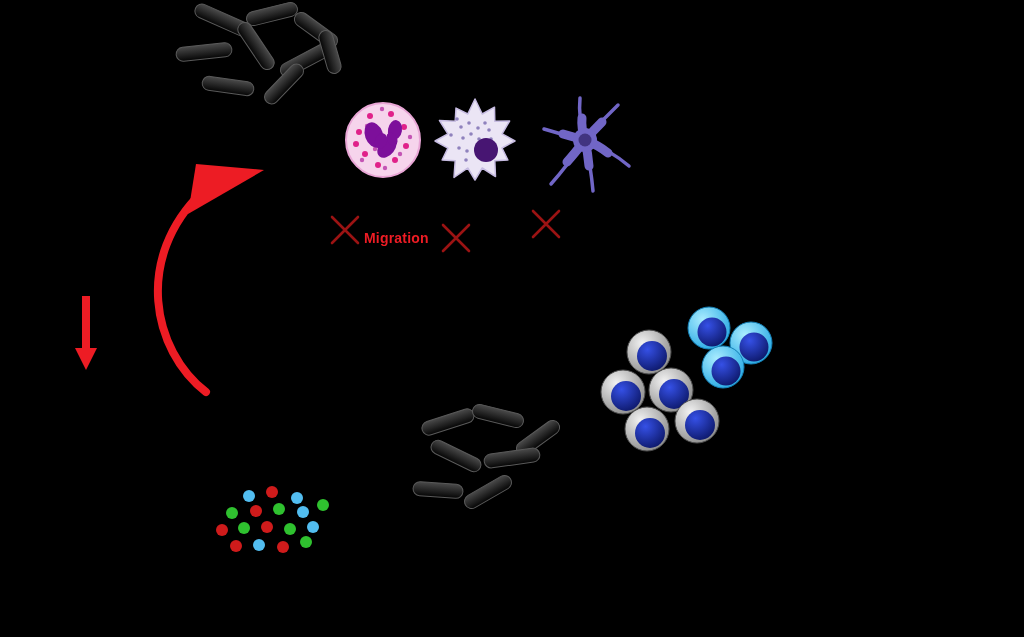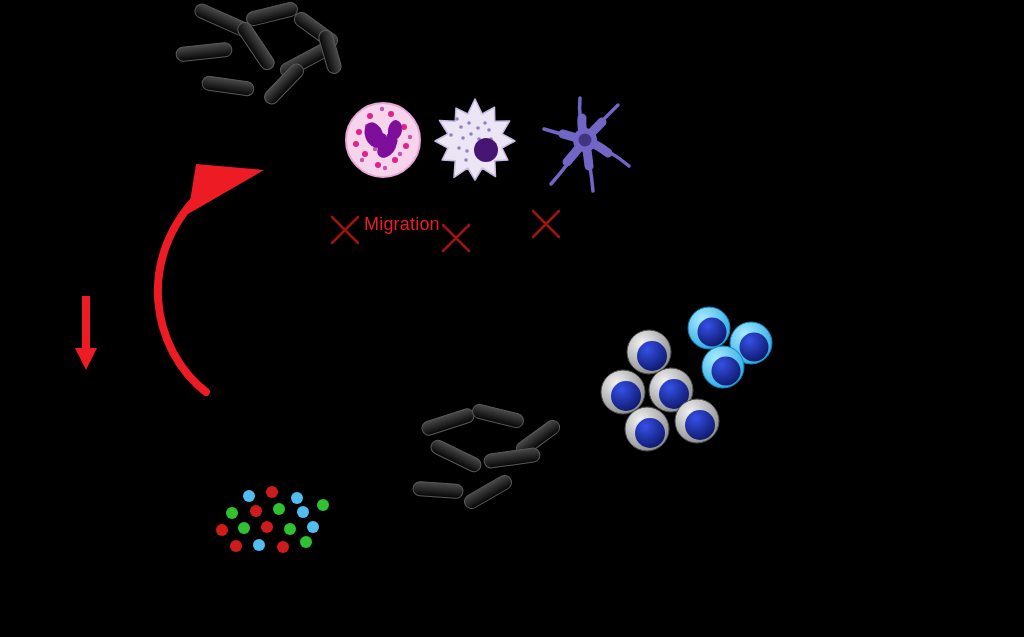--- a/index.html
+++ b/index.html
@@ -1,19 +1,19 @@
 <!DOCTYPE html>
 <html><head>
 <meta charset="utf-8">
 <style>
   html,body{margin:0;padding:0;background:#000;}
   .stage{position:relative;width:1024px;height:637px;background:#000;overflow:hidden;
          font-family:"Liberation Sans",sans-serif;}
   .stage svg{position:absolute;left:0;top:0;}
-  .migration{position:absolute;left:364px;top:214px;font-weight:normal;font-size:18px;
+  .migration{position:absolute;left:364px;top:230px;font-weight:bold;font-size:14px;
              letter-spacing:.2px;color:#ed1c24;}
 </style>
 </head>
 <body>
 
 <div class="stage">
 
   <svg width="1024" height="637" viewBox="0 0 1024 637">
     <defs>
       <linearGradient id="rodGrad" x1="0" y1="0" x2="0" y2="1">

